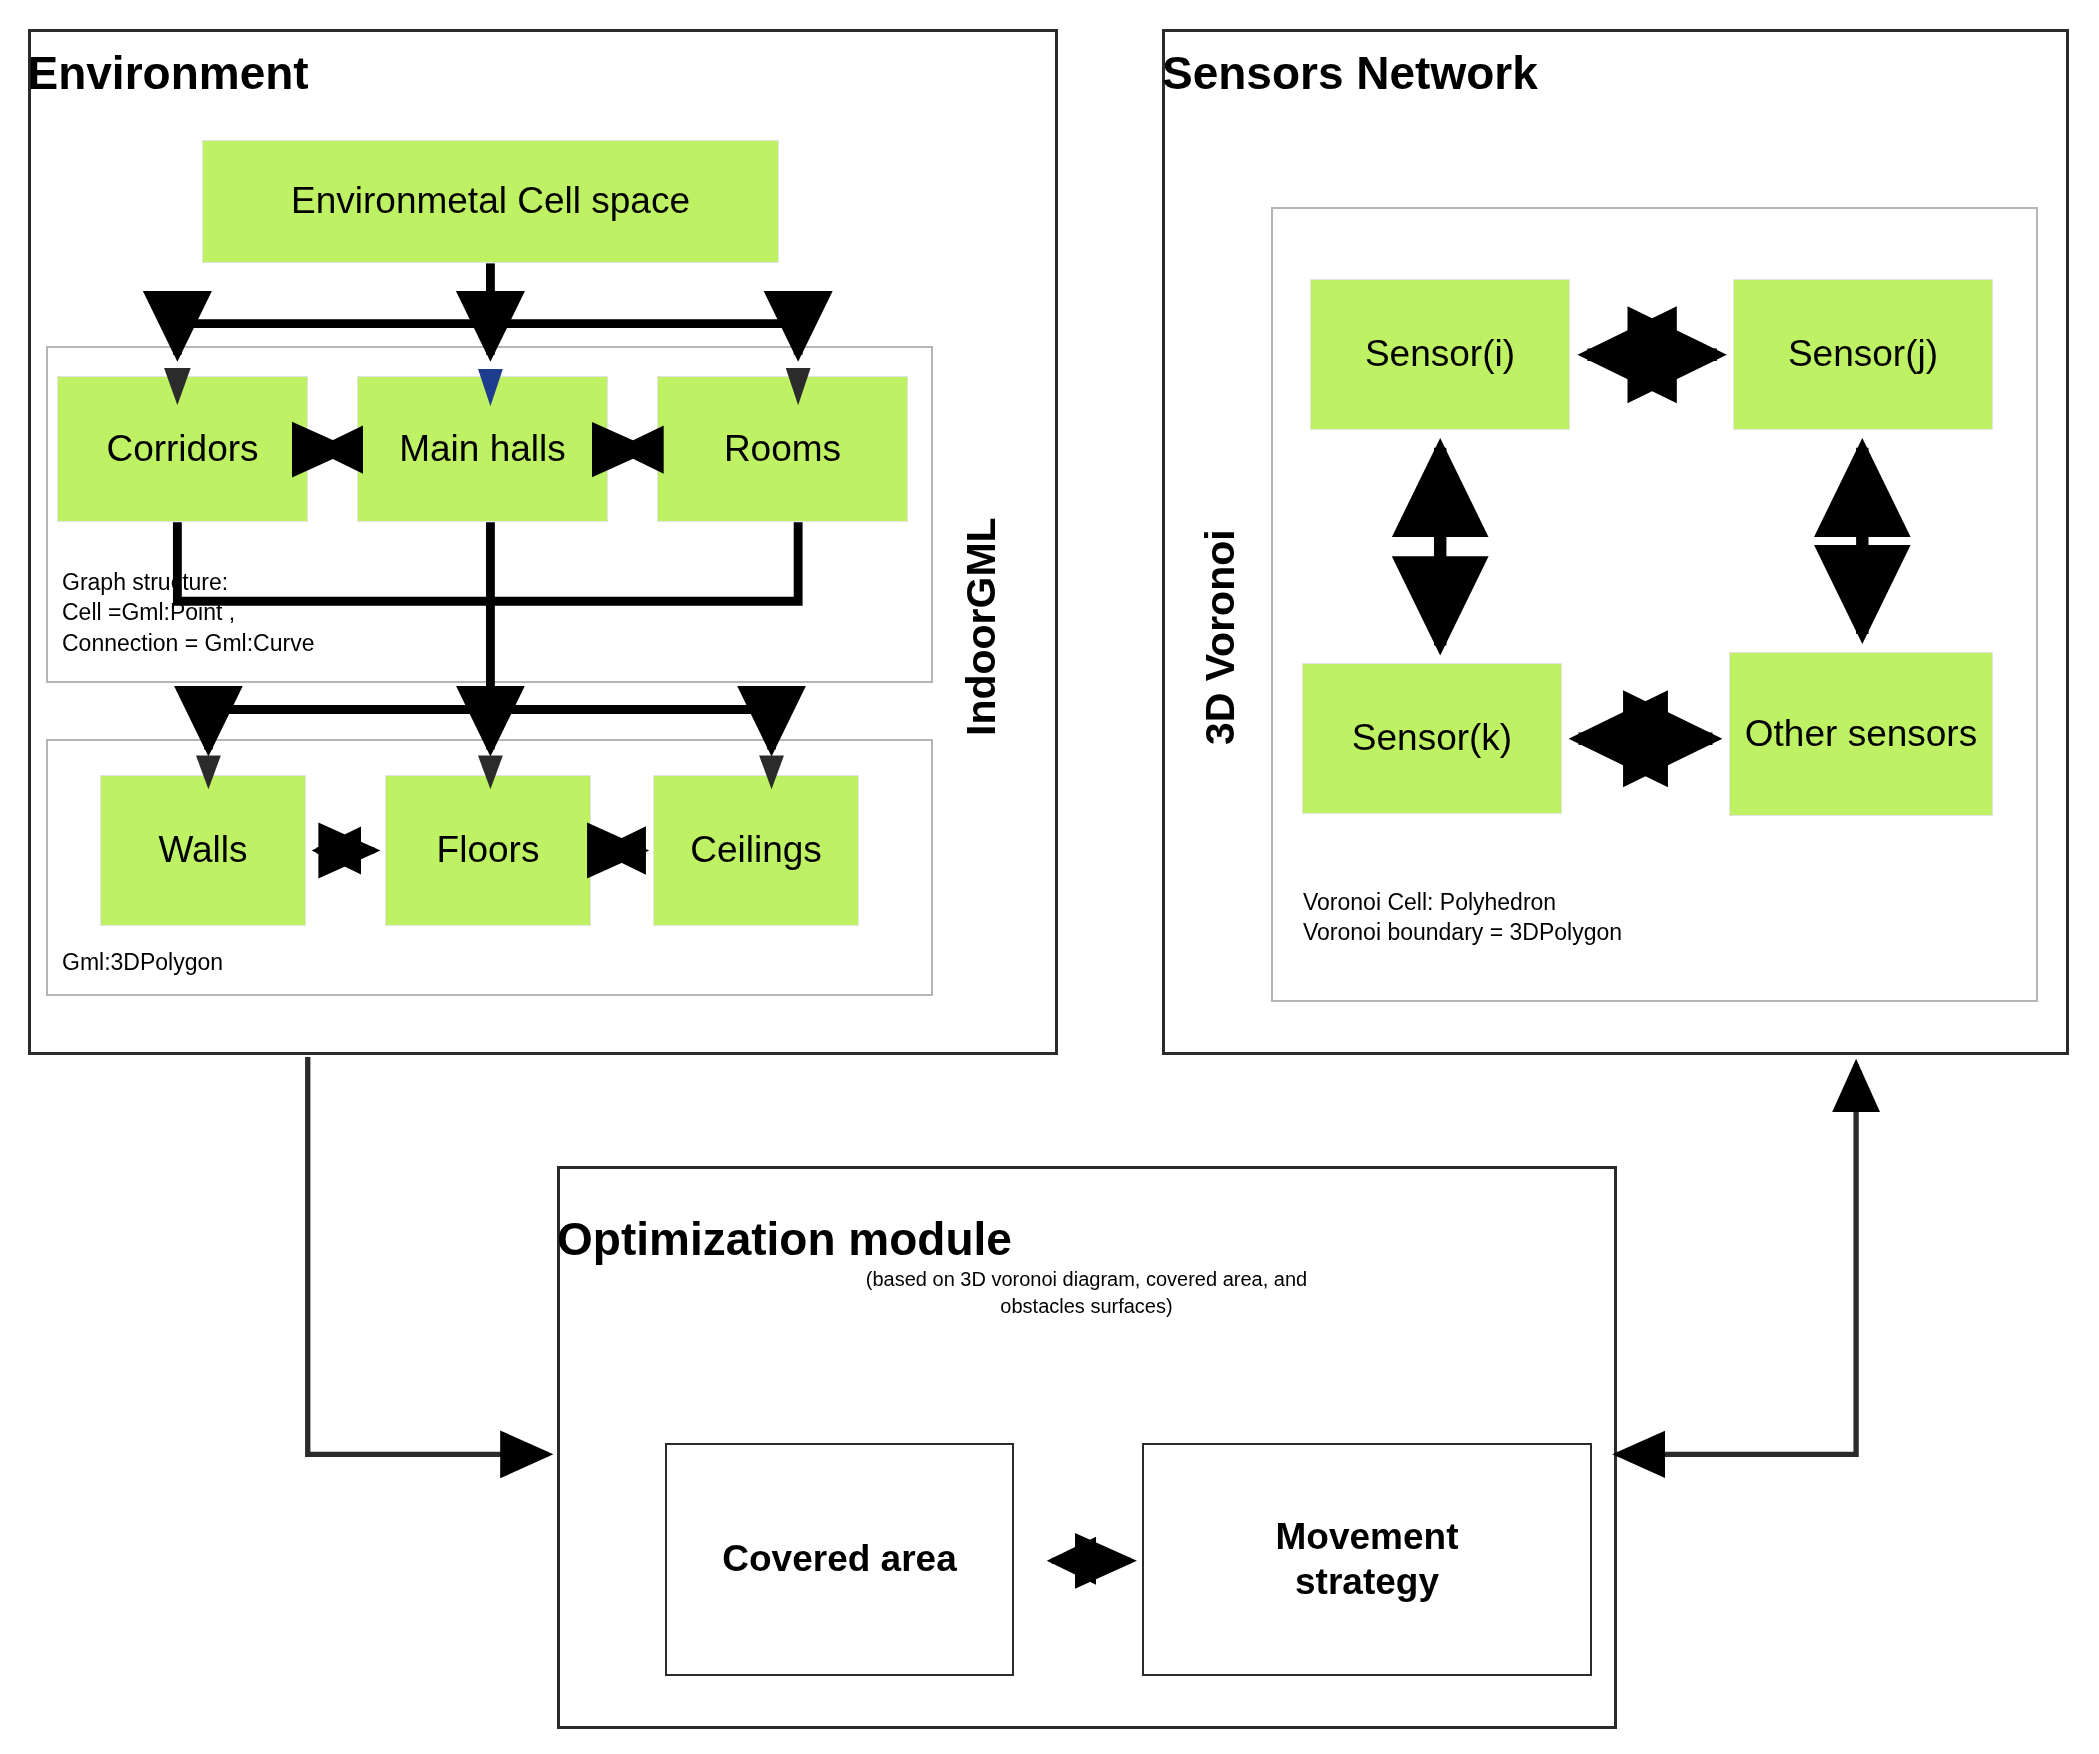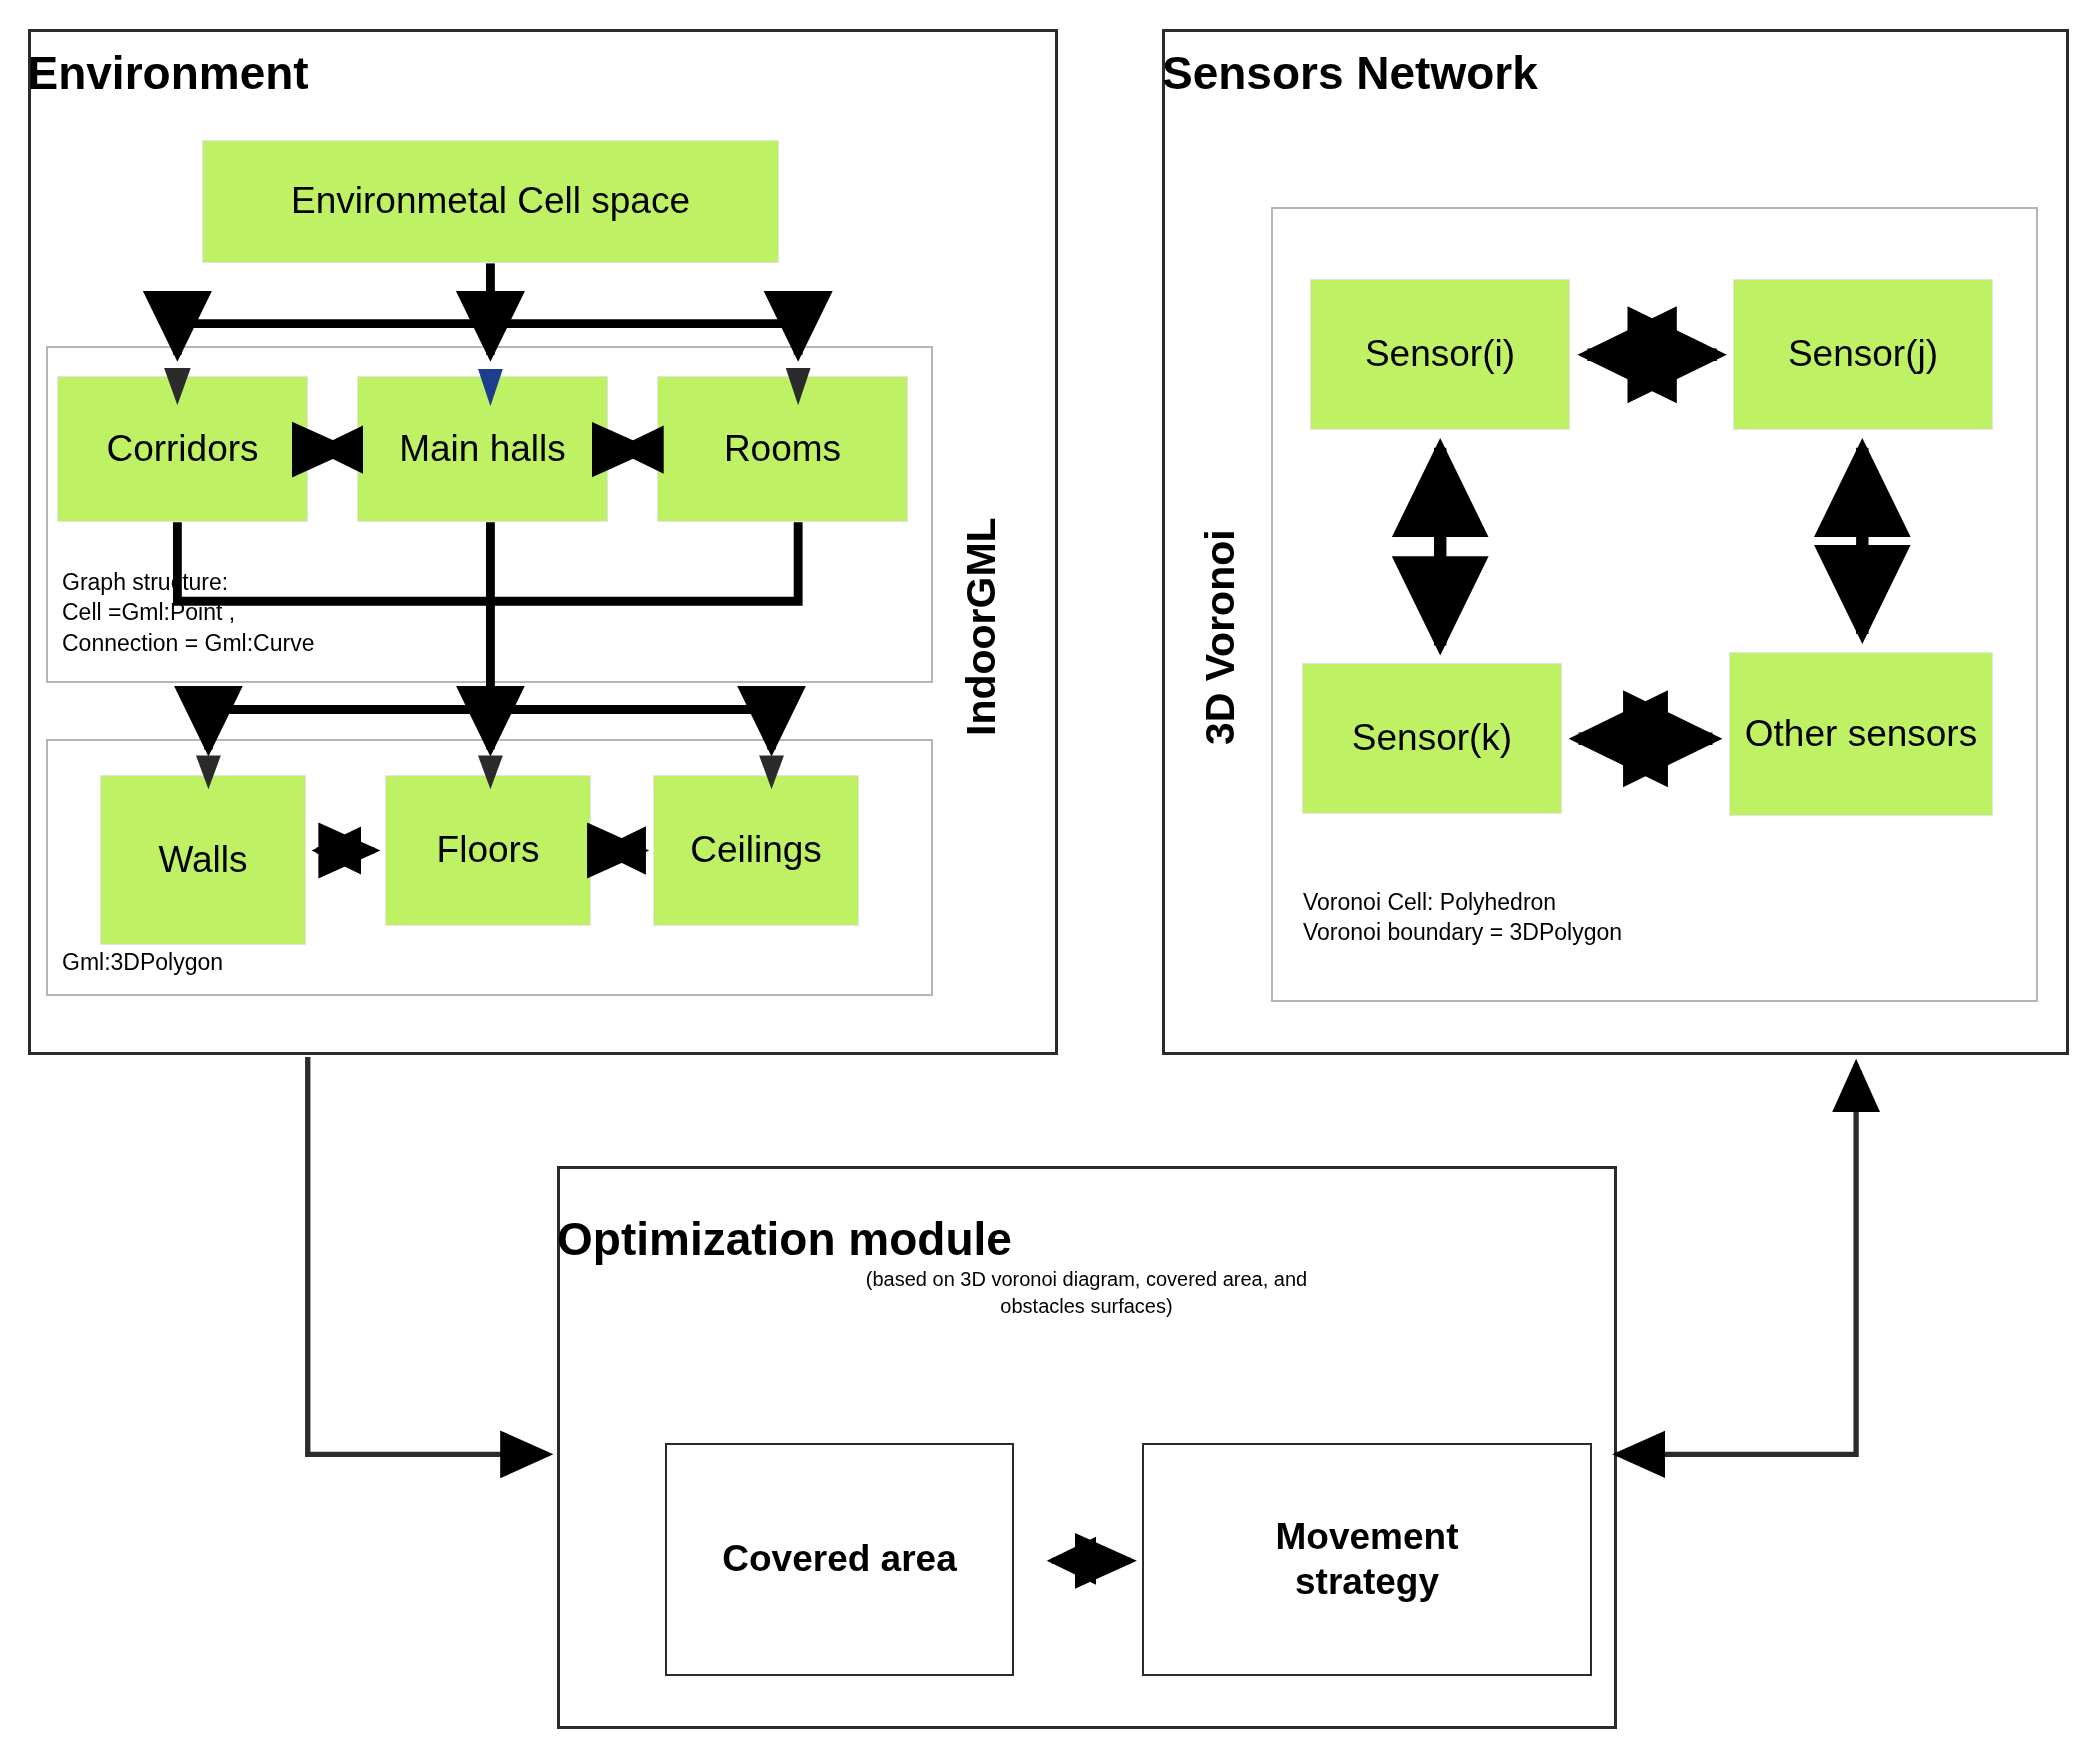--- a/index.html
+++ b/index.html
@@ -118,21 +118,21 @@
   <div class="abs node-box" style="left:657px; top:376px; width:251px; height:146px;">
     <span class="node-label">Rooms</span>
   </div>
 
   <div class="abs note-text" style="left:62px; top:567px; width:567px;">Graph structure:
 Cell =Gml:Point ,
 Connection = Gml:Curve</div>
 
   <div class="abs group-frame" style="left:46px; top:739px; width:887px; height:257px;"></div>
 
-  <div class="abs node-box" style="left:100px; top:775px; width:206px; height:170px;">
+  <div class="abs node-box" style="left:100px; top:775px; width:206px; height:151px;">
     <span class="node-label">Walls</span>
   </div>
   <div class="abs node-box" style="left:385px; top:775px; width:206px; height:151px;">
     <span class="node-label">Floors</span>
   </div>
   <div class="abs node-box" style="left:653px; top:775px; width:206px; height:151px;">
     <span class="node-label">Ceilings</span>
   </div>
 
   <div class="abs note-text" style="left:62px; top:947px; width:567px;">Gml:3DPolygon</div>

